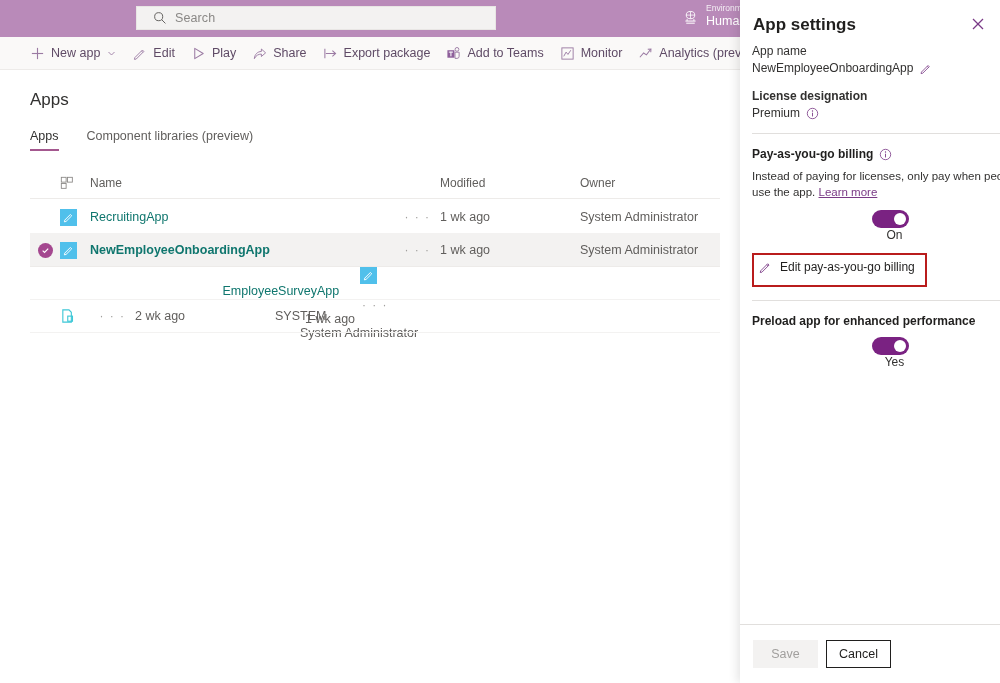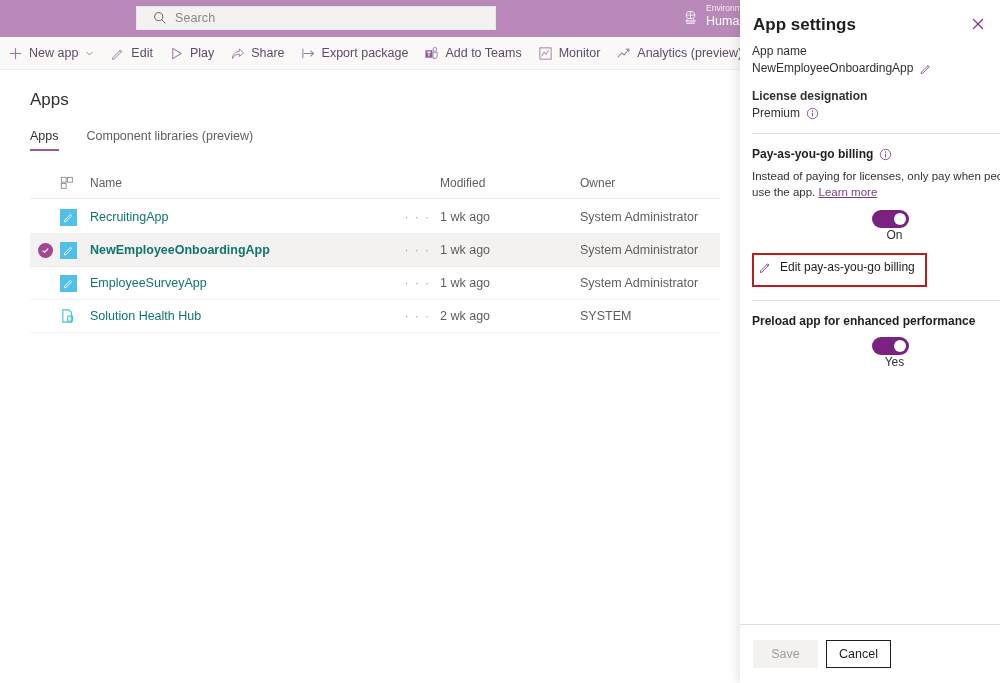--- a/index.html
+++ b/index.html
@@ -87,20 +87,21 @@
   
   .cmdbar {
     position: absolute;
     top: 37px; left: 0;
     width: 1000px;
     height: 33px;
     background: #faf9f8;
     border-bottom: 1px solid #edebe9;
     display: flex;
     align-items: center;
+    padding-left: 22px;
     box-sizing: border-box;
     overflow: hidden;
   }
   .cmd {
     display: flex;
     align-items: center;
     height: 33px;
     padding: 0 8px;
     color: #5f4b66;
     font-size: 12.5px;
@@ -561,21 +562,21 @@
           <rect x="0" y="0" width="18" height="18" fill="#50c0eb"></rect>
           <path d="M5 11.8 L11 5.8 L12.4 7.2 L6.4 13.2 L4.6 13.6 Z" fill="none" stroke="#ffffff" stroke-width="1"></path>
         </svg>
       </div>
       <div class="c-name">NewEmployeeOnboardingApp</div>
       <div class="c-dots dots">· · ·</div>
       <div class="c-mod">1 wk ago</div>
       <div class="c-own">System Administrator</div>
     </div>
 
-    <div class="row" style="top:197px;">
+    <div class="row" style="top:197px;flex-direction:column;">
       <div class="c-check"></div>
       <div class="c-icon">
         <svg class="appicon" viewBox="0 0 18 18">
           <rect x="0" y="0" width="18" height="18" fill="#50c0eb"></rect>
           <path d="M5 11.8 L11 5.8 L12.4 7.2 L6.4 13.2 L4.6 13.6 Z" fill="none" stroke="#ffffff" stroke-width="1"></path>
         </svg>
       </div>
       <div class="c-name">EmployeeSurveyApp</div>
       <div class="c-dots dots">· · ·</div>
       <div class="c-mod">1 wk ago</div>
@@ -583,21 +584,20 @@
     </div>
 
     <div class="row" style="top:230px;">
       <div class="c-check"></div>
       <div class="c-icon">
         <svg class="appicon" viewBox="0 0 18 18">
           <path d="M3 2 H9.5 L12 4.6 V15 H3 Z" fill="none" stroke="#3fc8d7" stroke-width="1.2"></path>
           <rect x="8.2" y="8.6" width="5" height="5.4" fill="none" stroke="#3fc8d7" stroke-width="1.2"></rect>
         </svg>
       </div>
-      <div class="c-name">Solution Health Hub</div>
       <div class="c-dots dots">· · ·</div>
       <div class="c-mod">2 wk ago</div>
       <div class="c-own">SYSTEM</div>
     </div>
 
   </div>
 
   <div class="panel">
 
     <div class="panel-header">

